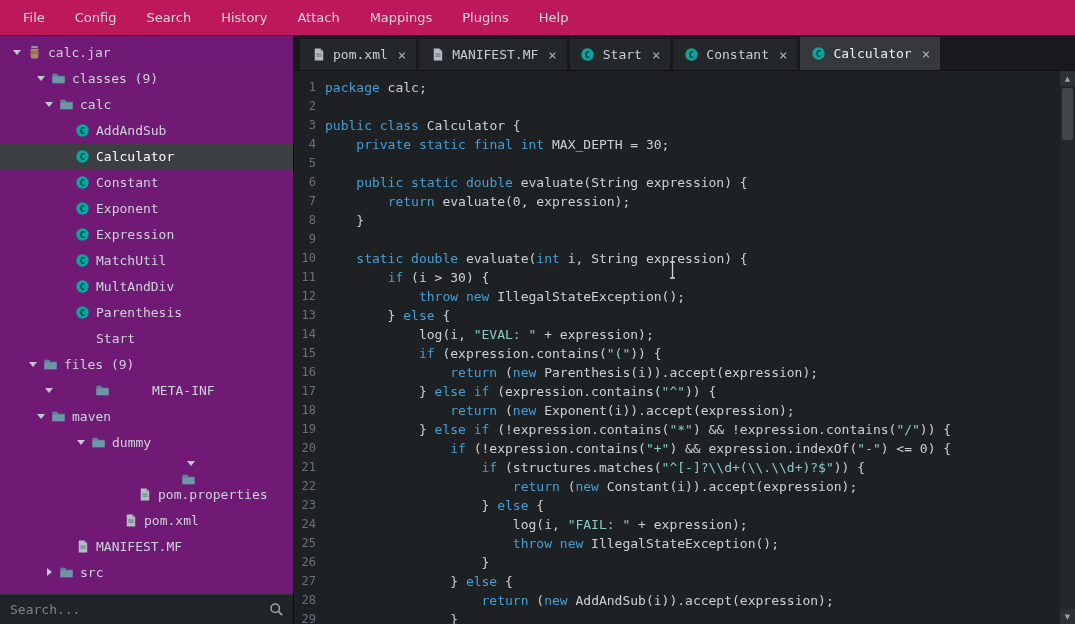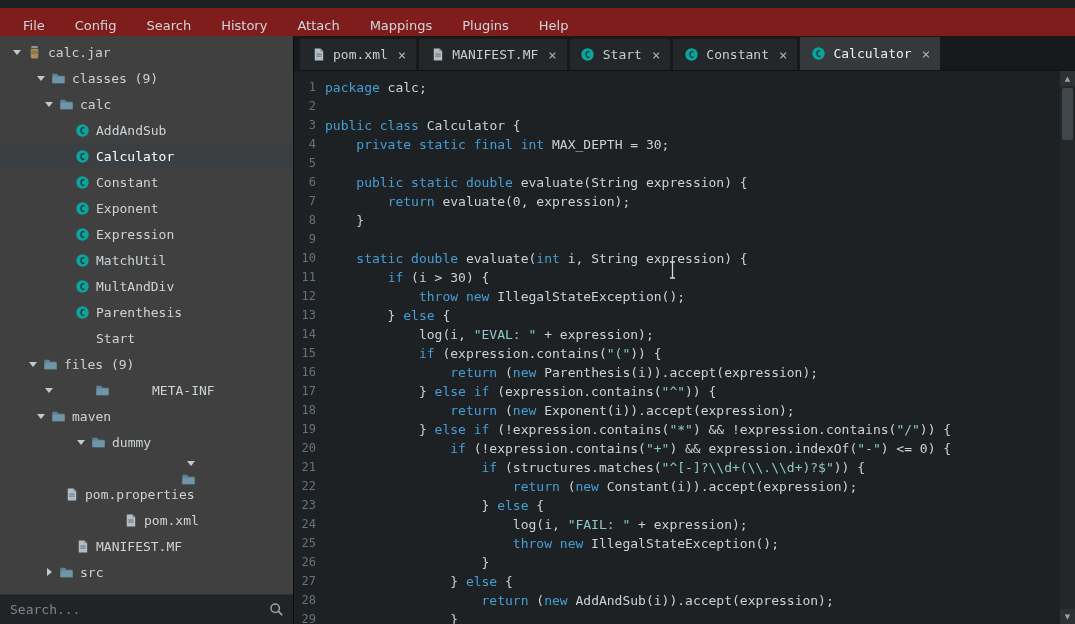--- a/index.html
+++ b/index.html
@@ -1,26 +1,26 @@
 <!DOCTYPE html>
 <html><head>
 <meta charset="utf-8">
 <style>
   * { margin:0; padding:0; box-sizing:border-box; }
   html,body { width:1075px; height:624px; overflow:hidden; background:#1e2122;
               font-family:"DejaVu Sans", sans-serif; }
   .app { position:relative; width:1075px; height:624px; background:#1e2122; }
 
   
-  .menubar { position:absolute; top:8px; left:0; right:0; height:36px; background:#7f1d1d;
+  .menubar { position:absolute; top:0; left:0; right:0; height:36px; background:#be185d;
              border-bottom:1px solid #121417; display:flex; align-items:center; padding-left:8px; }
   .menu-item { padding:0 15px; line-height:35px; color:#d3d7da; font-size:13px; cursor:default; }
 
   
-  .sidebar { position:absolute; top:36px; left:0; width:294px; bottom:0; background:#404040;
+  .sidebar { position:absolute; top:36px; left:0; width:294px; bottom:0; background:#701a75;
              border-right:1px solid #0c0d0f; display:flex; flex-direction:column; }
   .tree { flex:1; overflow:hidden; padding-top:3px; font-family:"DejaVu Sans Mono", monospace; }
   .tree-row { height:26px; display:flex; align-items:center; font-size:13px; color:#ccd3d8; white-space:nowrap; }
   .tree-row.selected { background:#3b3f42; color:#ffffff; }
   .tree-arrow { width:16px; height:16px; flex:0 0 16px; position:relative; }
   .tree-arrow.expanded::after { content:''; position:absolute; left:3px; top:6px;
       border-left:4px solid transparent; border-right:4px solid transparent; border-top:5px solid #c2c9ce; }
   .tree-arrow.collapsed::after { content:''; position:absolute; left:5px; top:4px;
       border-top:4px solid transparent; border-bottom:4px solid transparent; border-left:5px solid #c2c9ce; }
   .tree-icon { width:16px; height:16px; flex:0 0 16px; display:inline-flex; align-items:center; justify-content:center; }
@@ -241,21 +241,21 @@
         <div class="tree-row" style="padding-left: 90px; flex-direction: column;">
           <span class="tree-arrow expanded"></span>
           <span class="tree-icon">
             <svg width="15" height="15" viewBox="0 0 16 16">
       <path d="M1.5 3 h5 l1.5 2 h6.5 v8 h-13 z" fill="#5d8396"></path>
       <path d="M1.5 6 h13 v7 h-13 z" fill="#6f95a8"></path>
     </svg>
           </span>
           <span class="tree-label">structures</span>
         </div>
-        <div class="tree-row" style="padding-left: 47px;">
+        <div class="tree-row" style="padding-left: 120px;">
           <span class="tree-arrow"></span>
           <span class="tree-icon">
             <svg width="15" height="15" viewBox="0 0 16 16">
       <path d="M4 1.5 h6 l3 3 v10 h-9 z" fill="#b2bdc6"></path>
       <path d="M10 1.5 l3 3 h-3 z" fill="#83909a"></path>
       <rect x="5.7" y="7" width="5.6" height="1" fill="#5d6a74"></rect>
       <rect x="5.7" y="9.2" width="5.6" height="1" fill="#5d6a74"></rect>
     </svg>
           </span>
           <span class="tree-label">pom.properties</span>

